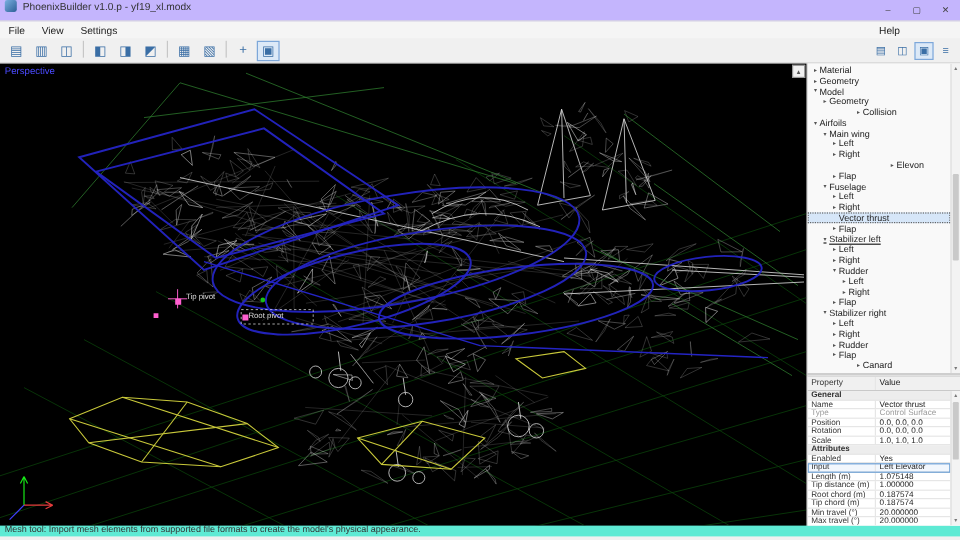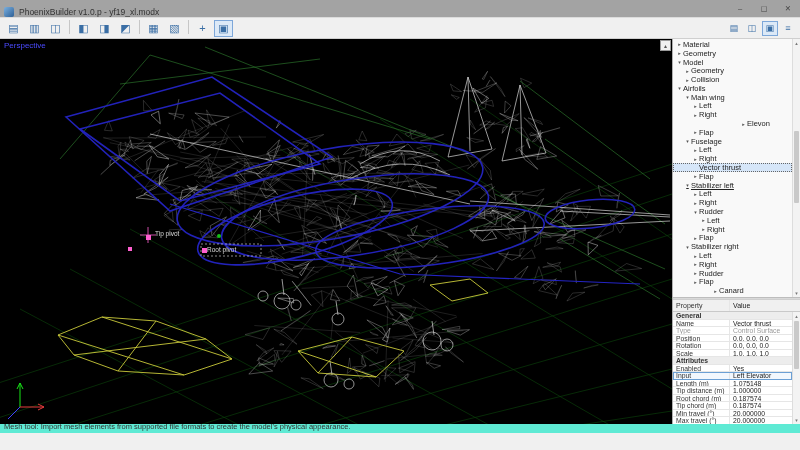--- a/index.html
+++ b/index.html
@@ -1,20 +1,20 @@
 <!DOCTYPE html>
 <html><head>
 <meta charset="utf-8">
 <style>
   *{box-sizing:border-box;margin:0;padding:0}
   html,body{width:800px;height:450px;overflow:hidden}
   body{font-family:"Liberation Sans",sans-serif;background:#f0f0f0;color:#222;user-select:none}
 
   
-  .titlebar{height:18px;display:flex;align-items:flex-end;background:#a3a3a3;border-bottom:1px solid #dcdcdc}
+  .titlebar{height:18px;display:flex;align-items:flex-start;background:#c4b5fd;border-bottom:1px solid #dcdcdc}
   .app-icon{width:10px;height:10px;margin:0 5px 0 4px;background:linear-gradient(135deg,#7ab0e0,#2d5f96);border-radius:2px;flex:0 0 auto}
   .title{font-size:8.5px;color:#333}
   .win-controls{margin-left:auto;display:flex;height:100%}
   .win-btn{width:24px;display:flex;align-items:center;justify-content:center;font-size:7.5px;color:#444;cursor:default}
 
   
   .menubar{height:14px;display:flex;align-items:center;background:#f5f5f5;font-size:8.5px;color:#222}
   .menu-item{padding:0 7px;line-height:14px}
   .menu-right{margin-left:auto;margin-right:44px;padding:0 6px}
 
@@ -70,20 +70,26 @@
   <div class="titlebar">
     <span class="app-icon"></span>
     <span class="title">PhoenixBuilder v1.0.p - yf19_xl.modx</span>
     <div class="win-controls">
       <div class="win-btn">–</div>
       <div class="win-btn">▢</div>
       <div class="win-btn close">✕</div>
     </div>
   </div>
 
+  <div class="menubar">
+    <span class="menu-item">File</span>
+    <span class="menu-item">View</span>
+    <span class="menu-item">Settings</span>
+    <span class="menu-item menu-right">Help</span>
+  </div>
 
   <div class="toolbar">
     <div style="display:flex">
         <div class="tb-btn">▤</div>
         <div class="tb-btn">▥</div>
         <div class="tb-btn">◫</div>
         <div class="tb-sep"></div>
         <div class="tb-btn">◧</div>
         <div class="tb-btn">◨</div>
         <div class="tb-btn">◩</div>
@@ -614,21 +620,21 @@
               <span>Geometry</span>
             </div>
             <div class="trow" style="padding-left: 3px;">
               <span class="exp">▾</span>
               <span>Model</span>
             </div>
             <div class="trow" style="padding-left: 11px;">
               <span class="exp">▸</span>
               <span>Geometry</span>
             </div>
-            <div class="trow" style="padding-left: 11px;">
+            <div class="trow" style="padding-left: 11px; margin-left: 28px;">
               <span class="exp">▸</span>
               <span>Collision</span>
             </div>
             <div class="trow" style="padding-left: 3px;">
               <span class="exp">▾</span>
               <span>Airfoils</span>
             </div>
             <div class="trow" style="padding-left: 11px; align-items: center;">
               <span class="exp">▾</span>
               <span>Main wing</span>

